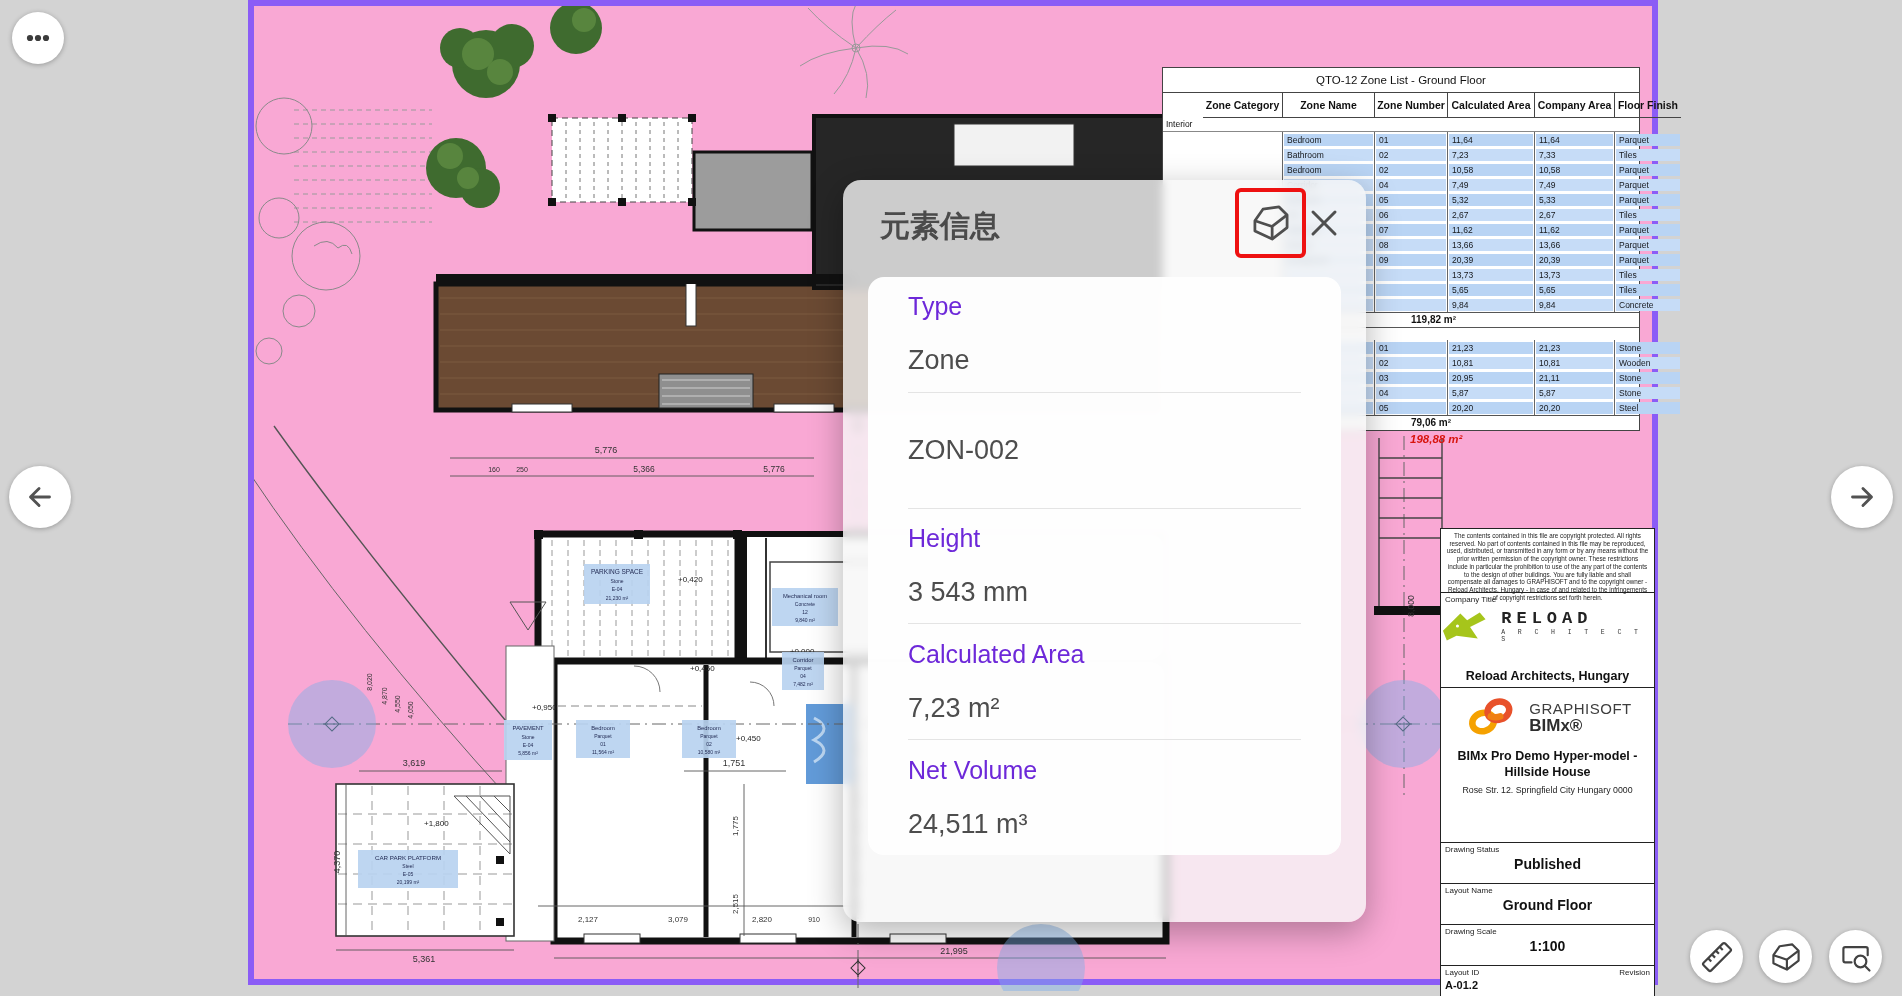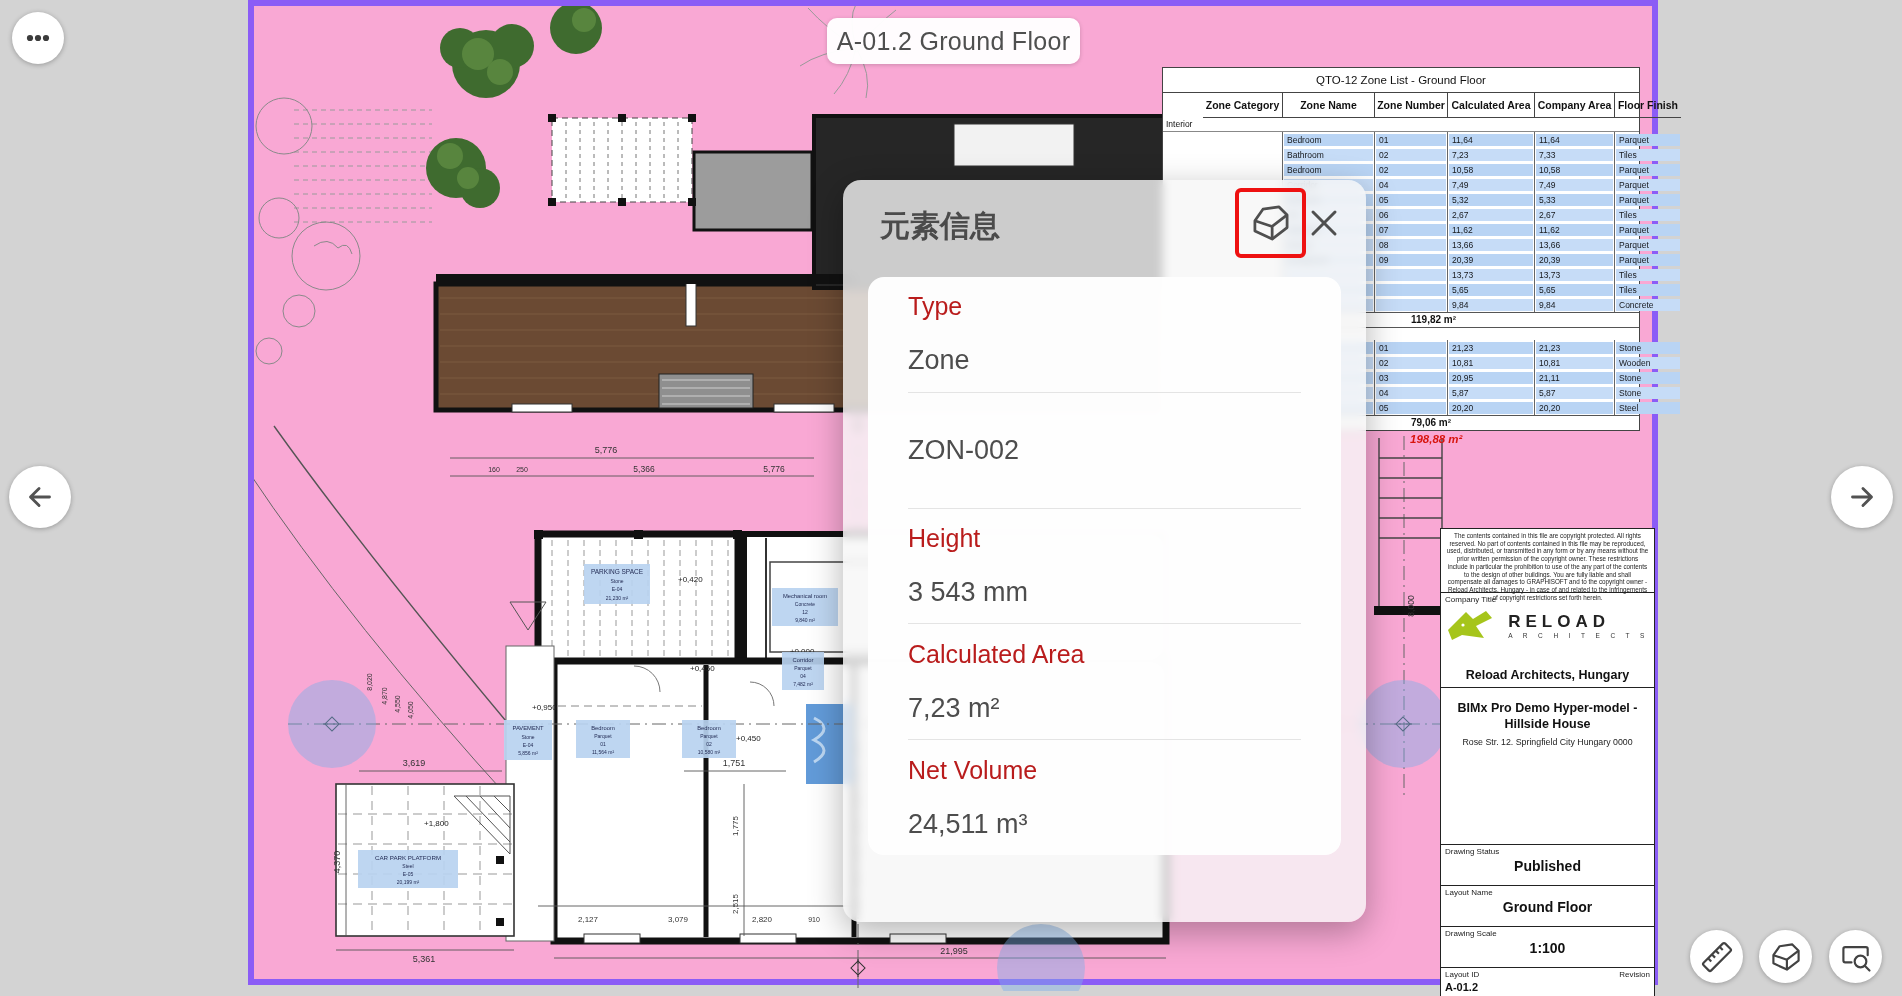--- a/index.html
+++ b/index.html
@@ -16,21 +16,21 @@
 
   
   .panel{position:absolute;left:843px;top:180px;width:523px;height:742px;border-radius:18px;background:rgba(246,246,246,.80);backdrop-filter:blur(5px);-webkit-backdrop-filter:blur(5px);box-shadow:0 10px 34px rgba(0,0,0,.30);}
   .panel-title{position:absolute;left:37px;top:26px;font-size:30px;font-weight:700;color:#4b4b4b;}
   .redbox{position:absolute;left:392px;top:8px;width:71px;height:70px;border:4px solid #ee1111;border-radius:6px;box-sizing:border-box;display:flex;align-items:center;justify-content:center;}
   .icon-plain{background:transparent;border:none;padding:0;cursor:pointer;display:flex;align-items:center;justify-content:center;}
   .close-btn{position:absolute;left:462px;top:24px;width:38px;height:38px;}
   .card{position:absolute;left:25px;top:97px;width:473px;height:578px;background:rgba(255,255,255,.97);border-radius:16px;box-sizing:border-box;padding:0 40px;display:flex;flex-direction:column;}
   .field{flex:1;display:flex;flex-direction:column;justify-content:center;gap:24px;border-top:1px solid #e4e4e4;}
   .field:first-child{border-top:none;}
-  .f-label{font-size:25px;color:#b91c1c;}
+  .f-label{font-size:25px;color:#6d28d9;}
   .f-value{font-size:27px;color:#4d4d4d;}
 
   
   .qto{position:absolute;left:1162px;top:67px;width:478px;font-family:"Liberation Sans",sans-serif;color:#111;}
   .qframe{border:1px solid #444;background:#fff;}
   .qtitle{height:24px;line-height:24px;text-align:center;font-size:11.5px;border-bottom:1px solid #444;}
   .qrow{display:grid;grid-template-columns:80px 92px 73px 87px 80px 66px;margin-left:40px;}
   .qh{height:24px;line-height:24px;text-align:center;font-size:10.5px;font-weight:700;border-right:1px solid #444;border-bottom:1px solid #444;overflow:hidden;}
   .qh:last-child{border-right:none;}
   .qcat{height:13px;line-height:13px;font-size:8.5px;padding-left:3px;border-bottom:1px solid #888;}
@@ -45,21 +45,21 @@
   
   .tblock{position:absolute;left:1440px;top:528px;width:215px;background:#fff;border:1px solid #222;box-sizing:border-box;font-family:"Liberation Sans",sans-serif;color:#111;}
   .tb-sec{border-bottom:1px solid #222;position:relative;box-sizing:border-box;}
   .tb-copy{padding:3px 5px;font-size:6.3px;line-height:7.7px;text-align:center;color:#222;height:64px;}
   .tb-label{font-size:8px;color:#222;padding:2px 0 0 4px;}
   .tb-bigval{font-size:14px;font-weight:700;text-align:center;margin-top:2px;}
   .tb-company{height:95px;}
   .tb-product{height:145px;}
   .tb-row{height:41px;}
   .tb-last{height:36px;border-bottom:none;}
-  .reload-logo{display:flex;align-items:center;justify-content:center;gap:6px;margin-top:6px;}
+  .reload-logo{display:flex;align-items:center;justify-content:center;gap:6px;margin-top:6px;font-family:Liberation Mono, monospace;}
   .reload-text .rl1{font-size:17px;font-weight:700;letter-spacing:5px;color:#222;line-height:17px;}
   .reload-text .rl2{font-size:6.5px;letter-spacing:4.4px;color:#333;margin-top:2px;}
   .company-name{font-size:12.5px;font-weight:700;text-align:center;margin-top:26px;}
   .bimx-logo{display:flex;align-items:center;justify-content:center;gap:8px;margin-top:10px;}
   .bimx-text .bt1{font-size:15px;color:#3d3d3d;letter-spacing:.5px;line-height:16px;}
   .bimx-text .bt2{font-size:17px;font-weight:800;color:#2e2e2e;line-height:17px;}
   .model-title{font-size:12.5px;font-weight:700;text-align:center;margin-top:12px;line-height:16px;padding:0 8px;}
   .model-addr{font-size:8.8px;text-align:center;margin-top:5px;color:#222;}
   .rev-label{position:absolute;right:4px;top:2px;font-size:8px;color:#222;}
   .layout-id-val{font-size:11px;font-weight:700;padding:2px 0 0 4px;}
@@ -720,20 +720,33 @@
           <circle cx="17" cy="15" r="1.6" fill="#fff"></circle>
         </svg>
         <div class="reload-text">
           <div class="rl1">RELOAD</div>
           <div class="rl2">A R C H I T E C T S</div>
         </div>
       </div>
       <div class="company-name">Reload Architects, Hungary</div>
     </div>
     <div class="tb-sec tb-product">
+      <div class="bimx-logo">
+        <svg width="58" height="38" viewBox="0 0 58 38">
+          <g fill="none" stroke-linecap="round" transform="rotate(-18 29 19)">
+            <ellipse cx="19" cy="21" rx="11" ry="9" stroke="#f5a100" stroke-width="6.5"></ellipse>
+            <ellipse cx="37" cy="15" rx="11" ry="9" stroke="#e8512a" stroke-width="6.5"></ellipse>
+            <path d="M28,18 q4,3 9,3" stroke="#f07f13" stroke-width="6.5"></path>
+          </g>
+        </svg>
+        <div class="bimx-text">
+          <div class="bt1">GRAPHISOFT</div>
+          <div class="bt2">BIMx®</div>
+        </div>
+      </div>
       <div class="model-title">BIMx Pro Demo Hyper-model - Hillside House</div>
       <div class="model-addr">Rose Str. 12. Springfield City Hungary 0000</div>
     </div>
     <div class="tb-sec tb-row">
       <div class="tb-label">Drawing Status</div>
       <div class="tb-bigval">Published</div>
     </div>
     <div class="tb-sec tb-row">
       <div class="tb-label">Layout Name</div>
       <div class="tb-bigval">Ground Floor</div>
@@ -742,21 +755,20 @@
       <div class="tb-label">Drawing Scale</div>
       <div class="tb-bigval">1:100</div>
     </div>
     <div class="tb-sec tb-last">
       <div class="tb-label">Layout ID</div>
       <div class="rev-label">Revision</div>
       <div class="layout-id-val">A-01.2</div>
     </div>
   </div>
 
-  <div class="title-pill">A-01.2 Ground Floor</div>
 
   <div class="panel">
     <div class="panel-title">元素信息</div>
     <div class="redbox">
       <button class="icon-plain" style="width:60px;height:60px;">
         <svg width="46" height="46" viewBox="0 0 40 40" fill="none" stroke="#4f4f4f" stroke-width="2.4" stroke-linejoin="round">
           <path d="M6,18 L13,8 L27,6 L34,13 L34,24 L21,34 L6,27 Z"></path>
           <path d="M6,18 L21,23 L34,13 M21,23 L21,34"></path>
         </svg>
       </button>

